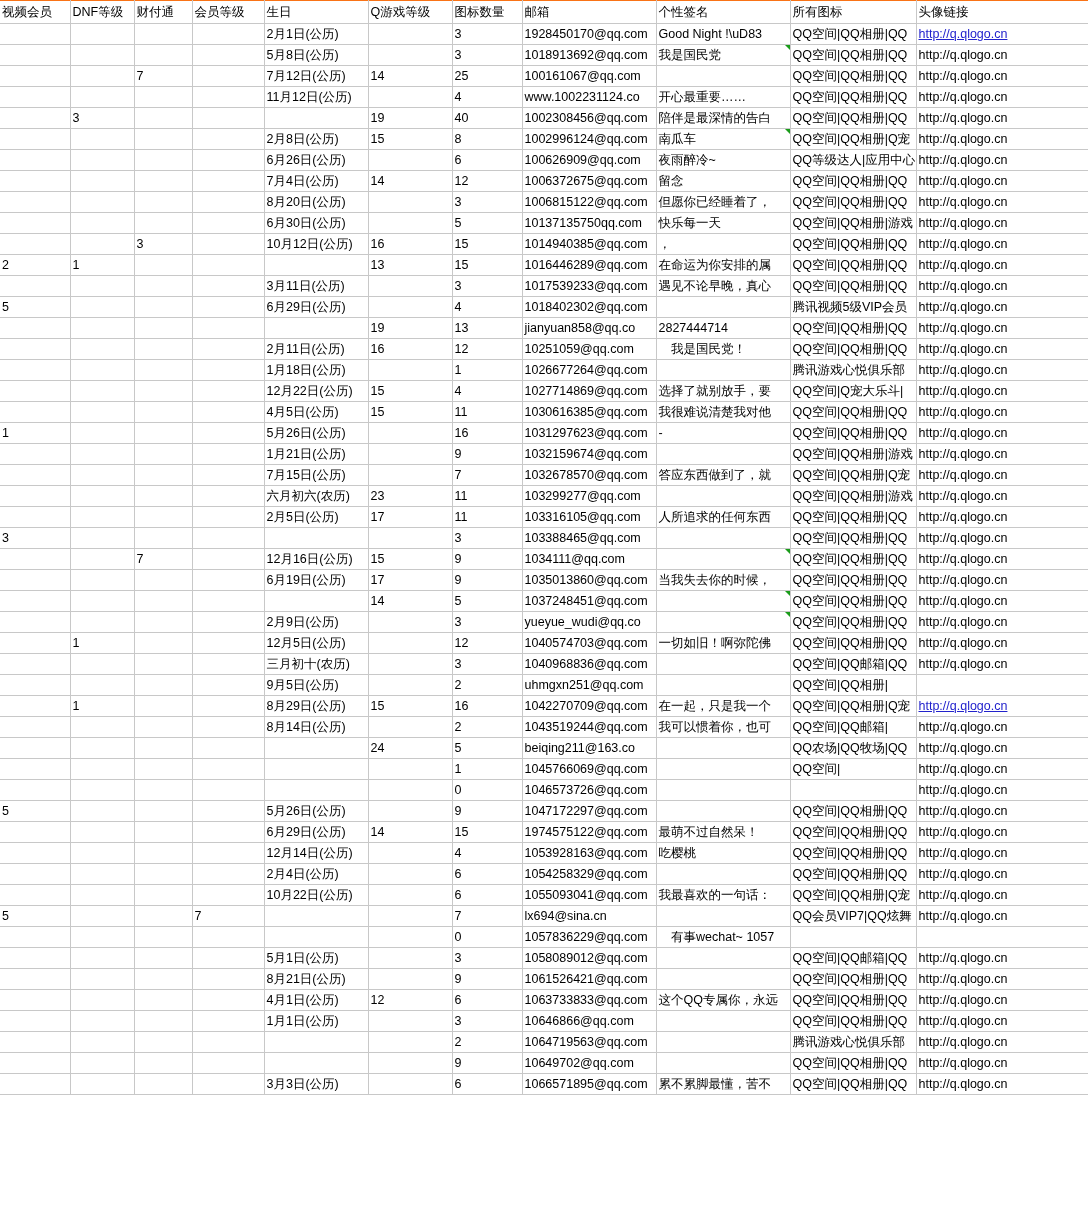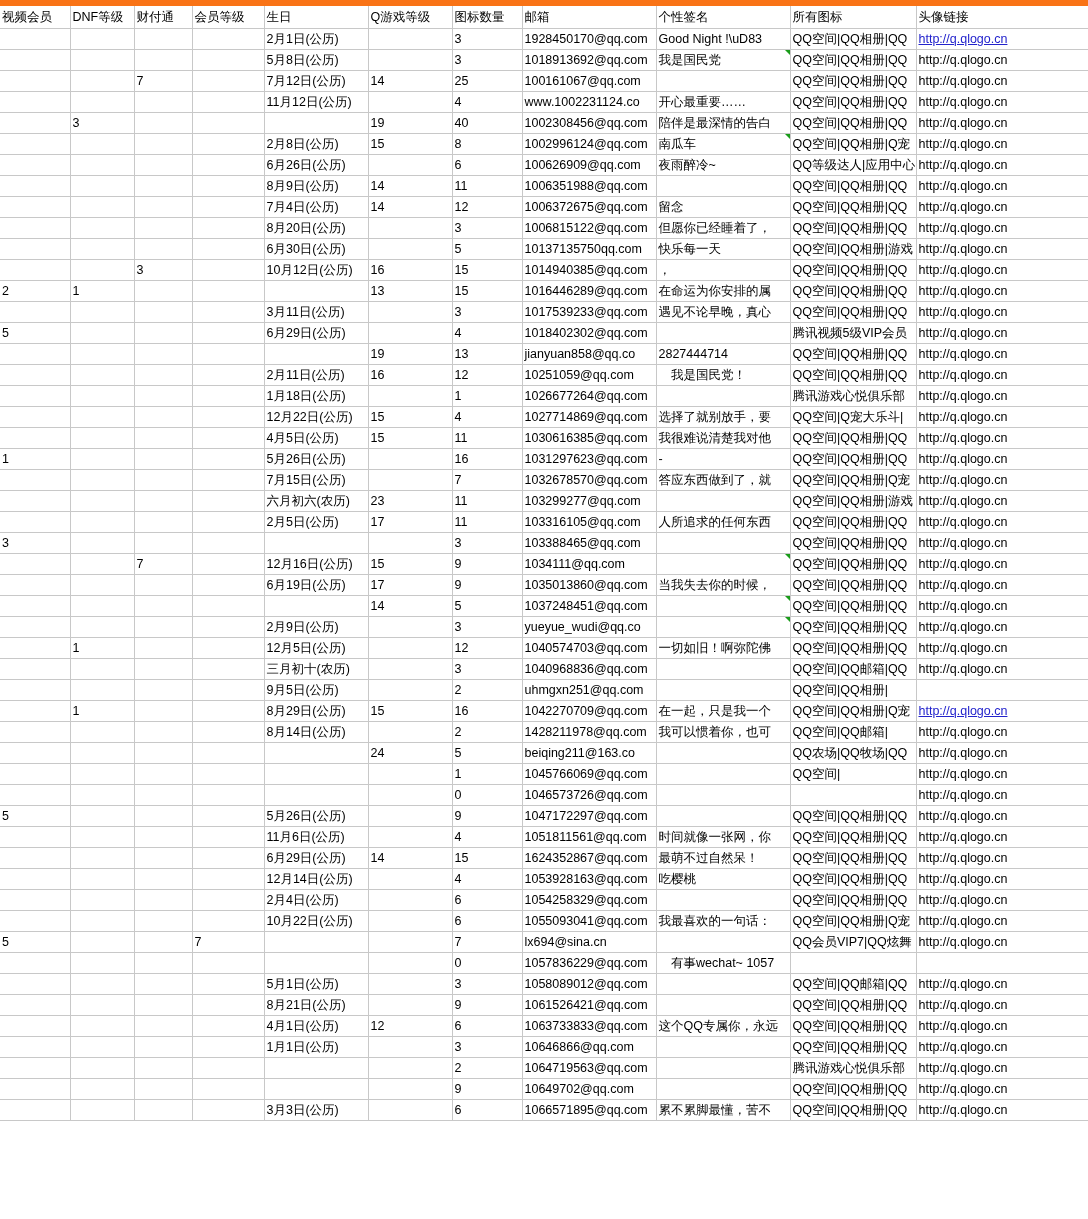--- a/index.html
+++ b/index.html
@@ -31,21 +31,21 @@
     line-height: 20px;
     font-size: 12.5px;
     font-weight: normal;
     text-align: left;
     vertical-align: middle;
     overflow: hidden;
     white-space: nowrap;
     font-family: "Liberation Sans", sans-serif;
   }
   table.grid tr.header-row td {
-    border-top: 6px solid #f97316;
+    border-top: 1px solid #f97316;
     border-bottom: 1px solid #c8c8c8;
     height: 22px;
     line-height: 22px;
   }
   
   col.c0 { width: 70px; }
   col.c1 { width: 64px; }
   col.c2 { width: 58px; }
   col.c3 { width: 72px; }
   col.c4 { width: 104px; }
@@ -206,33 +206,20 @@
           <td class="mono">100626909@qq.com</td>
           <td class="cn">夜雨醉冷~</td>
           <td class="cn">QQ等级达人|应用中心</td>
           <td class="link-plain">http://q.qlogo.cn</td>
         </tr>
         <tr>
           <td class="num"></td>
           <td class="num"></td>
           <td class="num"></td>
           <td class="num"></td>
-          <td class="cn">8月9日(公历)</td>
-          <td class="num">14</td>
-          <td class="num">11</td>
-          <td class="mono">1006351988@qq.com</td>
-          <td class="cn"></td>
-          <td class="cn">QQ空间|QQ相册|QQ</td>
-          <td class="link-plain">http://q.qlogo.cn</td>
-        </tr>
-        <tr>
-          <td class="num"></td>
-          <td class="num"></td>
-          <td class="num"></td>
-          <td class="num"></td>
           <td class="cn">7月4日(公历)</td>
           <td class="num">14</td>
           <td class="num">12</td>
           <td class="mono">1006372675@qq.com</td>
           <td class="cn">留念</td>
           <td class="cn">QQ空间|QQ相册|QQ</td>
           <td class="link-plain">http://q.qlogo.cn</td>
         </tr>
         <tr>
           <td class="num"></td>
@@ -381,20 +368,33 @@
           <td class="num">1</td>
           <td class="num"></td>
           <td class="num"></td>
           <td class="num"></td>
           <td class="cn">5月26日(公历)</td>
           <td class="num"></td>
           <td class="num">16</td>
           <td class="mono">1031297623@qq.com</td>
           <td class="cn">-</td>
           <td class="cn">QQ空间|QQ相册|QQ</td>
+          <td class="link-plain">http://q.qlogo.cn</td>
+        </tr>
+        <tr>
+          <td class="num"></td>
+          <td class="num"></td>
+          <td class="num"></td>
+          <td class="num"></td>
+          <td class="cn">1月21日(公历)</td>
+          <td class="num"></td>
+          <td class="num">9</td>
+          <td class="mono">1032159674@qq.com</td>
+          <td class="cn"></td>
+          <td class="cn">QQ空间|QQ相册|游戏</td>
           <td class="link-plain">http://q.qlogo.cn</td>
         </tr>
         <tr>
           <td class="num"></td>
           <td class="num"></td>
           <td class="num"></td>
           <td class="num"></td>
           <td class="cn">7月15日(公历)</td>
           <td class="num"></td>
           <td class="num">7</td>
@@ -547,21 +547,21 @@
           <td class="link">http://q.qlogo.cn</td>
         </tr>
         <tr>
           <td class="num"></td>
           <td class="num"></td>
           <td class="num"></td>
           <td class="num"></td>
           <td class="cn">8月14日(公历)</td>
           <td class="num"></td>
           <td class="num">2</td>
-          <td class="mono">1428211978@qq.com</td>
+          <td class="mono">1043519244@qq.com</td>
           <td class="cn">我可以惯着你，也可</td>
           <td class="cn">QQ空间|QQ邮箱|</td>
           <td class="link-plain">http://q.qlogo.cn</td>
         </tr>
         <tr>
           <td class="num"></td>
           <td class="num"></td>
           <td class="num"></td>
           <td class="num"></td>
           <td class="cn"></td>
@@ -609,37 +609,24 @@
           <td class="mono">1047172297@qq.com</td>
           <td class="cn"></td>
           <td class="cn">QQ空间|QQ相册|QQ</td>
           <td class="link-plain">http://q.qlogo.cn</td>
         </tr>
         <tr>
           <td class="num"></td>
           <td class="num"></td>
           <td class="num"></td>
           <td class="num"></td>
-          <td class="cn">11月6日(公历)</td>
-          <td class="num"></td>
-          <td class="num">4</td>
-          <td class="mono">1051811561@qq.com</td>
-          <td class="cn">时间就像一张网，你</td>
-          <td class="cn">QQ空间|QQ相册|QQ</td>
-          <td class="link-plain">http://q.qlogo.cn</td>
-        </tr>
-        <tr>
-          <td class="num"></td>
-          <td class="num"></td>
-          <td class="num"></td>
-          <td class="num"></td>
           <td class="cn">6月29日(公历)</td>
           <td class="num">14</td>
           <td class="num">15</td>
-          <td class="mono">1624352867@qq.com</td>
+          <td class="mono">1974575122@qq.com</td>
           <td class="cn">最萌不过自然呆！</td>
           <td class="cn">QQ空间|QQ相册|QQ</td>
           <td class="link-plain">http://q.qlogo.cn</td>
         </tr>
         <tr>
           <td class="num"></td>
           <td class="num"></td>
           <td class="num"></td>
           <td class="num"></td>
           <td class="cn">12月14日(公历)</td>

